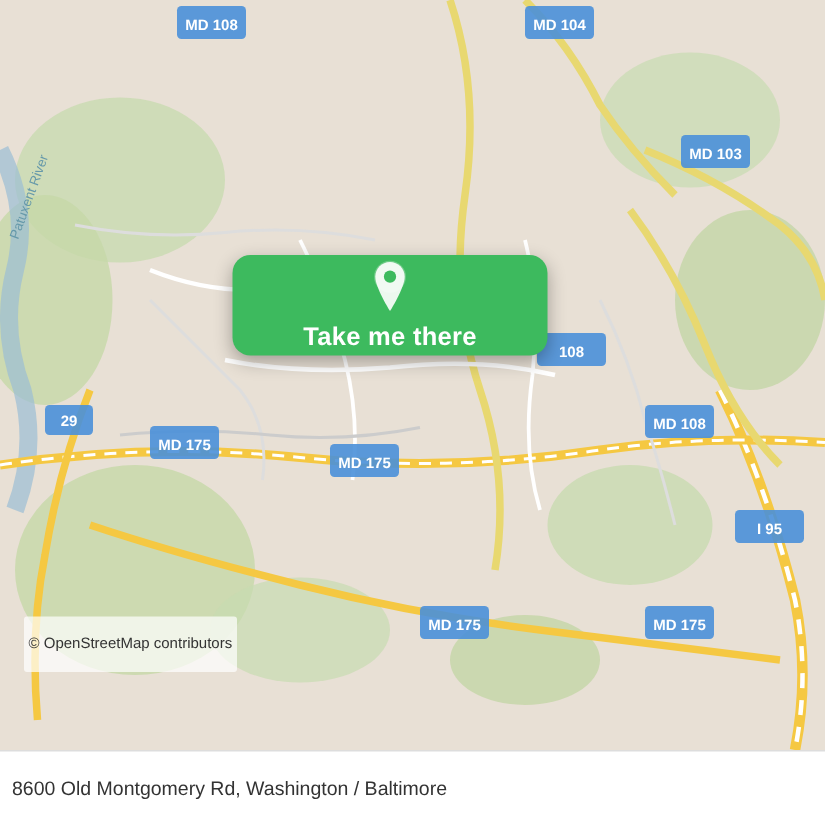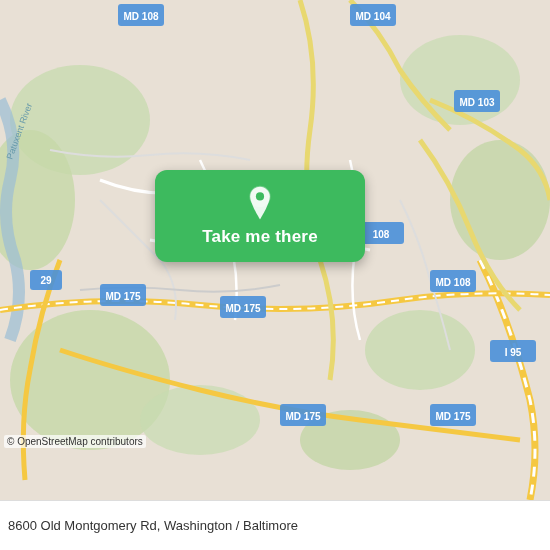--- a/index.html
+++ b/index.html
@@ -35,21 +35,21 @@
       width: 100%;
       height: 100%;
     }
 
     
     #cta-button {
       position: absolute;
       top: 170px;
       left: 155px;
       width: 210px;
-      height: 92px;
+      height: 67px;
       background-color: #3dba5e;
       border-radius: 12px;
       display: flex;
       flex-direction: column;
       align-items: center;
       justify-content: center;
       cursor: pointer;
       box-shadow: 0 4px 12px rgba(0,0,0,0.3);
       border: none;
     }
@@ -100,25 +100,25 @@
     #moovit-text {
       font-size: 16px;
       font-weight: 700;
       color: #e63b2e;
       letter-spacing: -0.5px;
     }
 
     #osm-credit {
       position: absolute;
       bottom: 52px;
-      left: 4px;
+      left: 16px;
       font-size: 10px;
       color: #333;
       background: rgba(255,255,255,0.7);
-      padding: 1px 3px;
+      padding: 13px 3px;
       border-radius: 2px;
     }
   </style>
 </head>
 <body>
 
 <div id="map-container">
   <div id="map-bg"></div>
 
   <svg id="map-svg" viewBox="0 0 550 500" xmlns="http://www.w3.org/2000/svg">

